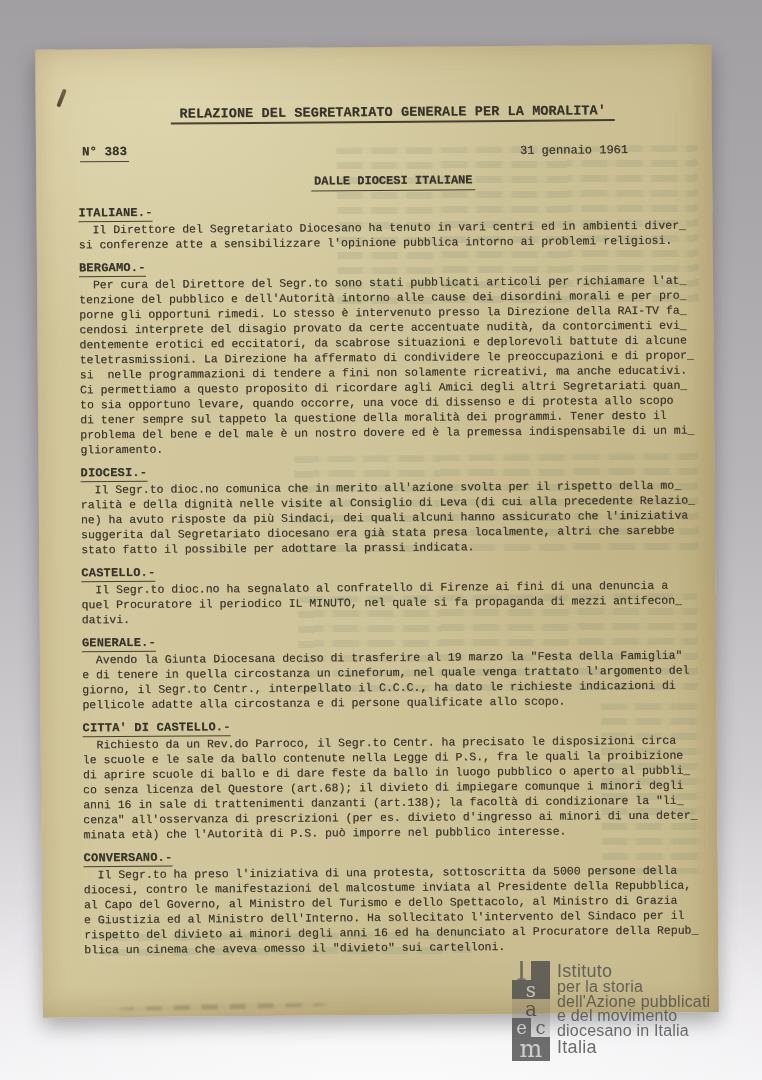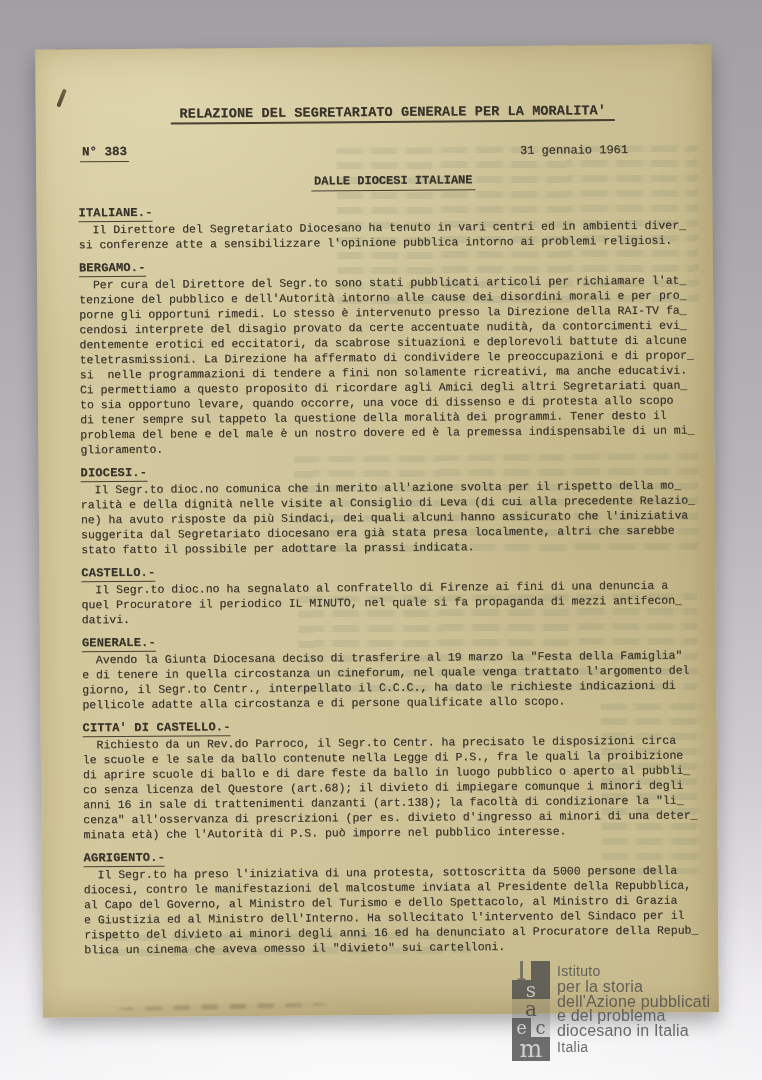--- a/index.html
+++ b/index.html
@@ -96,21 +96,21 @@
   .tile-light{background:rgba(75,75,75,0.22);color:#3c3c3c;}
   .tile-I{grid-column:1;font-size:28px;color:#5c5c5c;background:transparent;}
   .tile-Ibox{grid-column:2;background:#4b4b4b;}
   .tile-s{grid-column:1 / span 2;font-size:20px;}
   .tile-a{grid-column:1 / span 2;font-size:20px;}
   .tile-e{grid-column:1;font-size:18px;}
   .tile-c{grid-column:2;font-size:18px;}
   .tile-m{grid-column:1 / span 2;font-size:24px;height:24px;}
   .wm-text{padding-top:1px;}
   .wm-line{font-size:16px;line-height:14.5px;letter-spacing:0.2px;white-space:nowrap;}
-  .wm-line.big{font-size:14px;line-height:18px;letter-spacing:0.3px;}
+  .wm-line.big{font-size:18px;line-height:18px;letter-spacing:0.3px;}
 </style>
 </head>
 <body>
 
 <div class="paper">
   <div class="ghost ghost-1"></div>
   <div class="ghost ghost-2"></div>
   <div class="ghost ghost-3"></div>
   <div class="ghost ghost-4"></div>
   <div class="ghost ghost-5"></div>
@@ -174,21 +174,21 @@
           <div class="sec-heading-row"><span class="sec-heading">CITTA' DI CASTELLO.-</span></div>
           <div class="text-line">  Richiesto da un Rev.do Parroco, il Segr.to Centr. ha precisato le disposizioni circa</div>
           <div class="text-line">le scuole e le sale da ballo contenute nella Legge di P.S., fra le quali la proibizione</div>
           <div class="text-line">di aprire scuole di ballo e di dare feste da ballo in luogo pubblico o aperto al pubbli_</div>
           <div class="text-line">co senza licenza del Questore (art.68); il divieto di impiegare comunque i minori degli</div>
           <div class="text-line">anni 16 in sale di trattenimenti danzanti (art.138); la facoltà di condizionare la "li_</div>
           <div class="text-line">cenza" all'osservanza di prescrizioni (per es. divieto d'ingresso ai minori di una deter_</div>
           <div class="text-line">minata età) che l'Autorità di P.S. può imporre nel pubblico interesse.</div>
         </div>
         <div class="section">
-          <div class="sec-heading-row"><span class="sec-heading">AGRIGENTO.-</span></div>
+          <div class="sec-heading-row"><span class="sec-heading">CONVERSANO.-</span></div>
           <div class="text-line">  Il Segr.to ha preso l'iniziativa di una protesta, sottoscritta da 5000 persone della</div>
           <div class="text-line">diocesi, contro le manifestazioni del malcostume inviata al Presidente della Repubblica,</div>
           <div class="text-line">al Capo del Governo, al Ministro del Turismo e dello Spettacolo, al Ministro di Grazia</div>
           <div class="text-line">e Giustizia ed al Ministro dell'Interno. Ha sollecitato l'intervento del Sindaco per il</div>
           <div class="text-line">rispetto del divieto ai minori degli anni 16 ed ha denunciato al Procuratore della Repub_</div>
           <div class="text-line">blica un cinema che aveva omesso il "divieto" sui cartelloni.</div>
         </div>
       </div>
   </div>
 </div>
@@ -200,17 +200,17 @@
       <div class="tile tile-s tile-dark">s</div>
       <div class="tile tile-a tile-light">a</div>
       <div class="tile tile-e tile-dark">e</div>
       <div class="tile tile-c tile-light">c</div>
       <div class="tile tile-m tile-dark">m</div>
     </div>
   <div class="wm-text">
       <div class="wm-line big">Istituto</div>
       <div class="wm-line">per la storia</div>
       <div class="wm-line">dell'Azione pubblicati</div>
-      <div class="wm-line">e del problema</div>
+      <div class="wm-line">e del movimento</div>
       <div class="wm-line">diocesano in Italia</div>
       <div class="wm-line big">Italia</div>
     </div>
 </div>
 
 </body></html>

